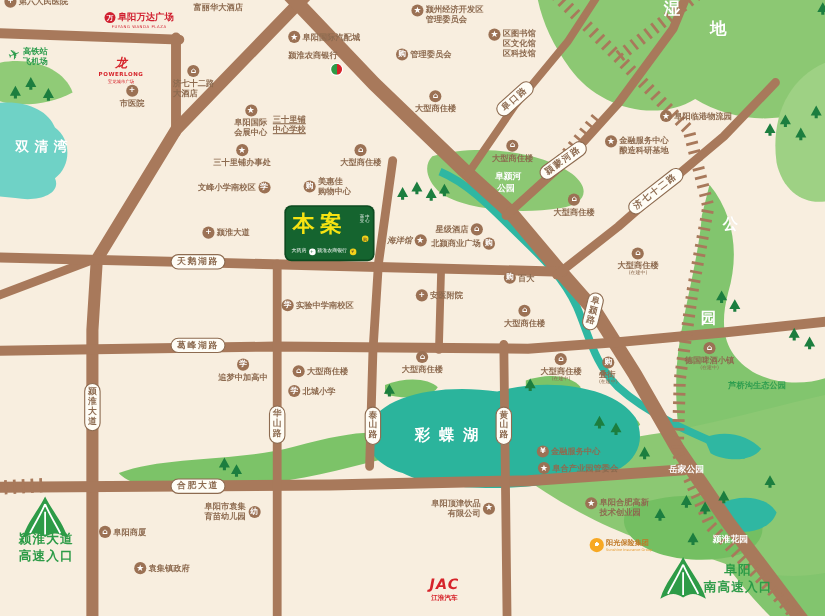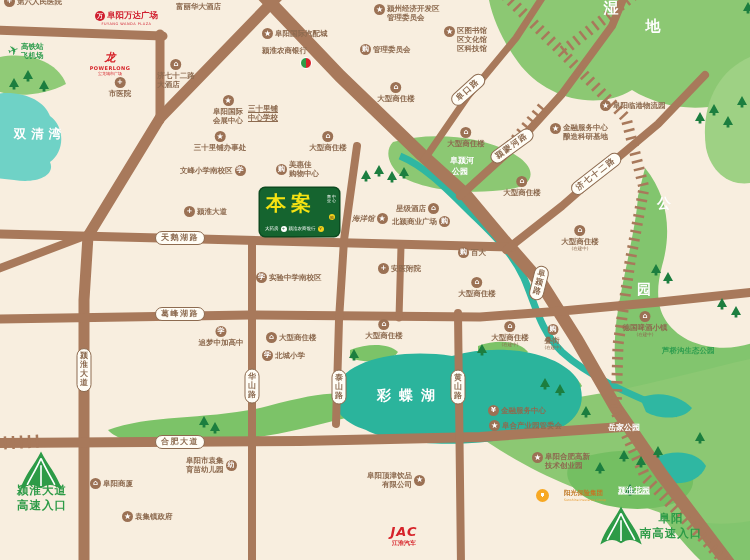--- a/index.html
+++ b/index.html
@@ -130,21 +130,21 @@
   <div id="labels">
       <div class="biglabel" style="left: 611px; top: 8px; font-size: 15px;">湿</div>
       <div class="biglabel" style="left: 653px; top: 26px; font-size: 15px;">地</div>
       <div class="biglabel" style="left: 40px; top: 134px; font-size: 12.5px; letter-spacing: 5px;">双清湾</div>
       <div class="biglabel" style="left: 462px; top: 160px; font-size: 8px;">阜颍河</div>
       <div class="biglabel" style="left: 460px; top: 171px; font-size: 8px;">公园</div>
       <div class="biglabel" style="left: 664px; top: 204px; font-size: 14px;">公</div>
       <div class="biglabel" style="left: 644px; top: 290px; font-size: 14px;">园</div>
       <div class="biglabel" style="left: 410px; top: 396px; font-size: 14px; letter-spacing: 8px;">彩蝶湖</div>
       <div class="biglabel" style="left: 624px; top: 427px; font-size: 8px;">岳家公园</div>
-      <div class="biglabel" style="left: 634px; top: 490px; font-size: 8px; text-decoration: underline;">颍淮花园</div>
+      <div class="biglabel" style="left: 664px; top: 490px; font-size: 8px;">颍淮花园</div>
       <div class="pill" style="left: 180px; top: 238px; transform: translate(-50%, -50%);">天鹅湖路</div>
       <div class="pill" style="left: 180px; top: 314px; transform: translate(-50%, -50%);">葛峰湖路</div>
       <div class="pill" style="left: 180px; top: 442px; transform: translate(-50%, -50%);">合肥大道</div>
       <div class="pill" style="left: 468px; top: 90px; transform: translate(-50%, -50%) rotate(-42deg);">阜口路</div>
       <div class="pill" style="left: 512px; top: 146px; transform: translate(-50%, -50%) rotate(-36deg);">颍蒙河路</div>
       <div class="pill" style="left: 596px; top: 174px; transform: translate(-50%, -50%) rotate(-38deg);">济七十二路</div>
       <div class="pill v" style="left: 84px; top: 370px; transform: translate(-50%, -50%);">
         <div>颍</div>
         <div>淮</div>
         <div>大</div>
@@ -419,21 +419,21 @@
           <div>阜合产业园管委会</div>
         </div>
       </div>
       <div class="poi top" style="left: 532px; transform: none; top: 452px;">
         <span class="ic" style="font-size: 8px;">★</span>
         <div class="lines">
           <div>阜阳合肥高新</div>
           <div>技术创业园</div>
         </div>
       </div>
-      <div class="poi ra" style="left: 367px; transform: none; top: 453px; margin-top: 18px;">
+      <div class="poi ra" style="left: 392px; transform: none; top: 453px;">
         <div class="lines">
           <div>阜阳顶津饮品</div>
           <div>有限公司</div>
         </div>
         <span class="ic" style="font-size: 8px;">★</span>
       </div>
       <div class="poi" style="left: 90px; transform: none; top: 478px;">
         <span class="ic">⌂</span>
         <div class="lines">
           <div>阜阳商厦</div>
@@ -463,21 +463,21 @@
         <div style="font-size:11px;font-weight:bold;font-style:italic;">龙</div>
         <div style="font-size:5px;font-weight:bold;letter-spacing:.5px;">POWERLONG</div>
         <div style="font-size:4px;">宝龙城市广场</div>
       </div>
       <div class="banklogo" style="left: 300px; top: 57px;"></div>
       <div class="logo" style="left: 404px; top: 524px; transform: translateX(-50%); text-align: center; color: rgb(214, 35, 42);">
         <div style="font-size:13px;font-weight:bold;font-style:italic;letter-spacing:1px;">JAC</div>
         <div style="font-size:6px;font-weight:bold;">江淮汽车</div>
       </div>
       <div class="logo" style="left: 536px; top: 489px;">
-        <div style="display:flex;align-items:center;gap:15px;justify-content:flex-end;">
+        <div style="display:flex;align-items:center;gap:2px;justify-content:flex-end;">
           <span style="width:13px;height:13px;border-radius:50%;background:radial-gradient(circle at 50% 45%, #fff 0 18%, #f7a823 20% 100%);flex:none;"></span>
           <span>
             <div style="font-size:6.5px;font-weight:bold;color:#c07a28;">阳光保险集团</div>
             <div style="font-size:3.2px;color:#e89b2f;">Sunshine Insurance Group</div>
           </span>
         </div>
       </div>
       <div class="logo" style="left: 18px; top: 450px;">
         <svg width="46" height="42" viewBox="0 0 40 36">
           <path d="M20,1 C14,13 6,21 2,34 C10,29 14,29 20,33 C26,29 30,29 38,34 C34,21 26,13 20,1 Z" fill="#2d9b47"></path>

